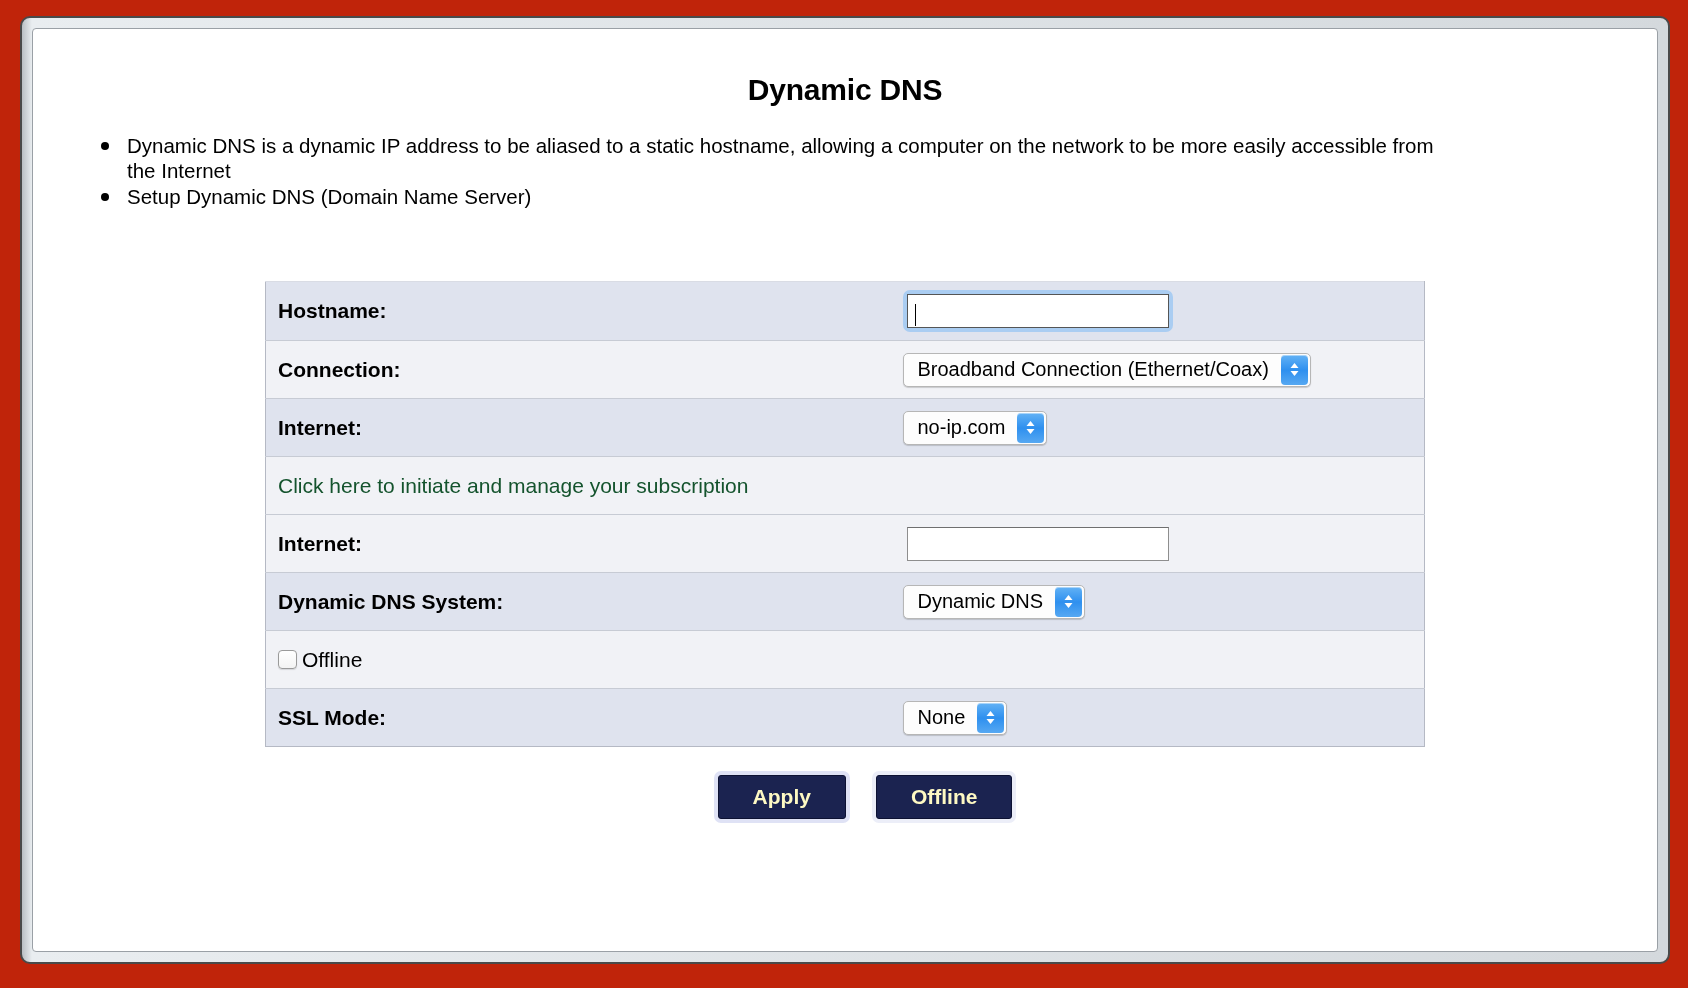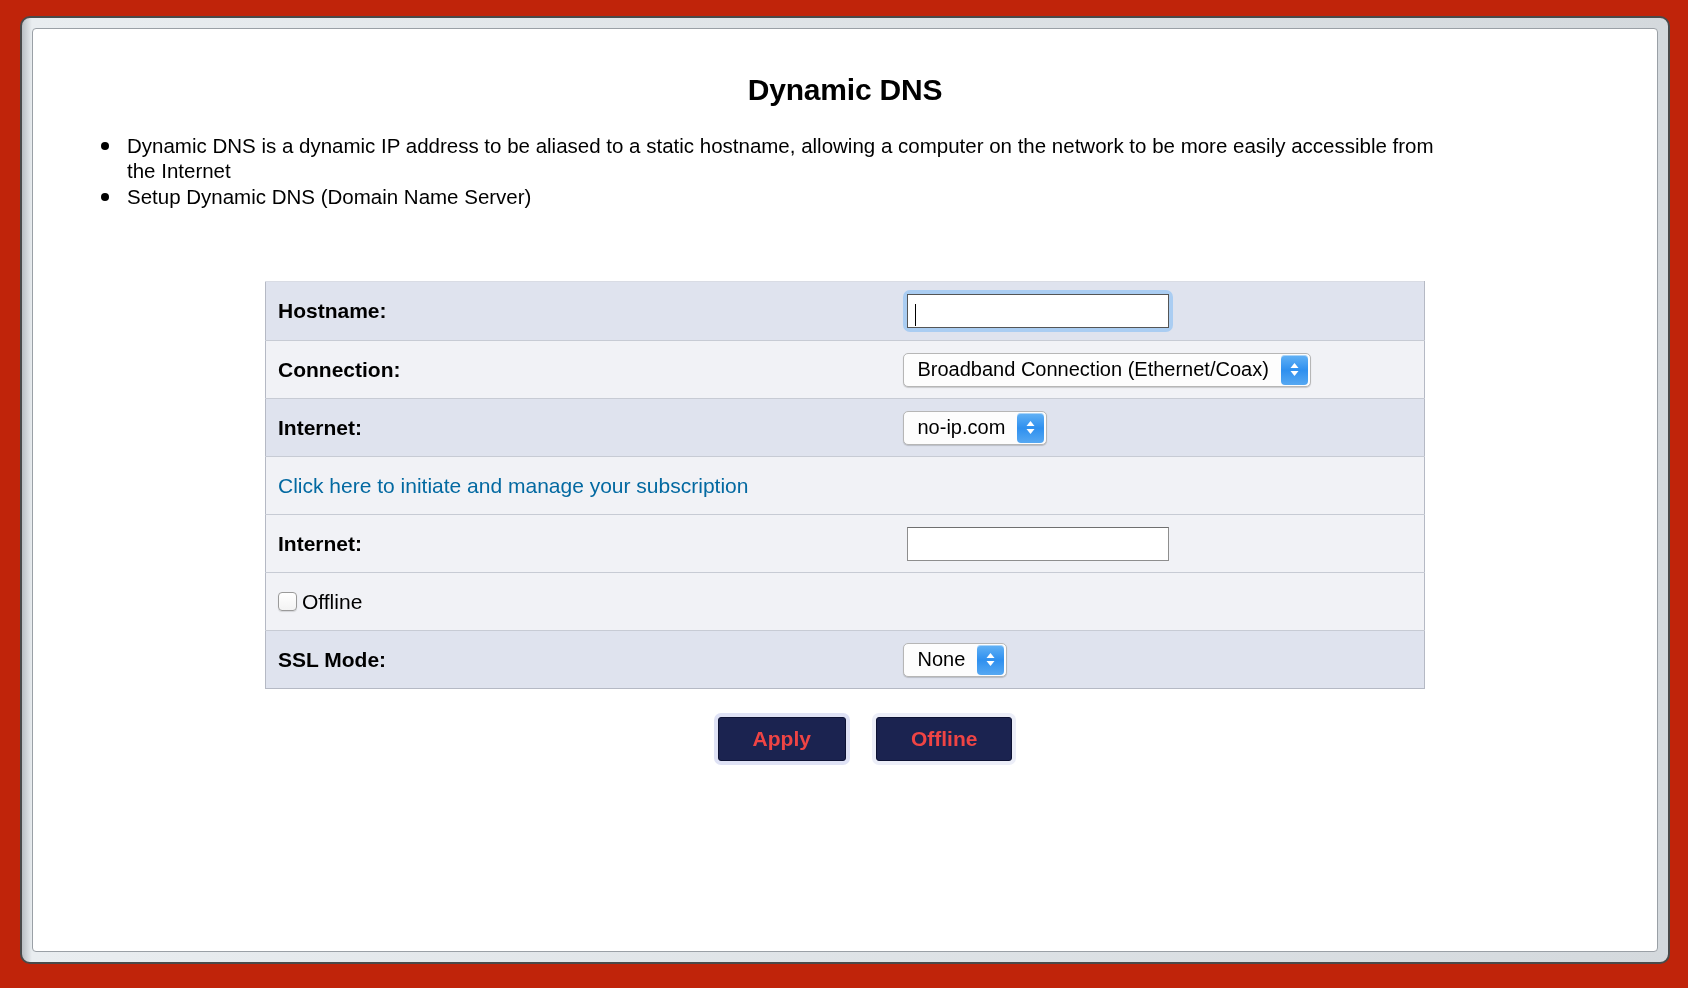--- a/index.html
+++ b/index.html
@@ -178,21 +178,21 @@
     align-items: center;
     justify-content: center;
     flex: 0 0 auto;
     box-shadow: inset 0 1px 0 rgba(255,255,255,0.45);
   }
   .stepper svg { display: block; }
 
   
   .sub-link {
     font-size: 21px;
-    color: #0369a1;
+    color: #14532d;
     text-decoration: none;
     cursor: pointer;
   }
 
   
   .check-row {
     display: flex;
     align-items: center;
     padding-left: 12px;
   }
@@ -216,21 +216,21 @@
     margin: 24px auto 0 auto;
     display: flex;
     justify-content: center;
     gap: 22px;
     padding-left: 40px;
   }
   .btn {
     font-family: "Liberation Sans", sans-serif;
     font-size: 21px;
     font-weight: bold;
-    color: #ef4444;
+    color: #fef9c3;
     background: #1b2350;
     border: 1px solid #0d1233;
     border-radius: 3px;
     padding: 9px 34px;
     cursor: pointer;
     min-width: 118px;
   }
   .btn-focus {
     padding: 4px;
     border-radius: 7px;
@@ -315,20 +315,36 @@
 
           <tr class="row-light">
             <td class="label-cell">
               <span class="field-label">Internet:</span>
             </td>
             <td class="control-cell">
               <input class="text-input" type="password" style="margin-left: 4px;" value="">
             </td>
           </tr>
 
+          <tr class="row-dark">
+            <td class="label-cell">
+              <span class="field-label">Dynamic DNS System:</span>
+            </td>
+            <td class="control-cell">
+              <span class="aqua-select">
+                <span class="sel-text">Dynamic DNS</span>
+                <span class="stepper">
+                  <svg width="13" height="19" viewBox="0 0 13 19">
+                    <path d="M6.5 3 L10.5 8 L2.5 8 Z" fill="#ffffff"></path>
+                    <path d="M6.5 16 L2.5 11 L10.5 11 Z" fill="#ffffff"></path>
+                  </svg>
+                </span>
+              </span>
+            </td>
+          </tr>
 
           <tr class="row-light">
             <td colspan="2" style="padding-left:0;">
               <div class="check-row">
                 <span class="checkbox"></span>
                 <span class="check-label">Offline</span>
               </div>
             </td>
           </tr>
 

